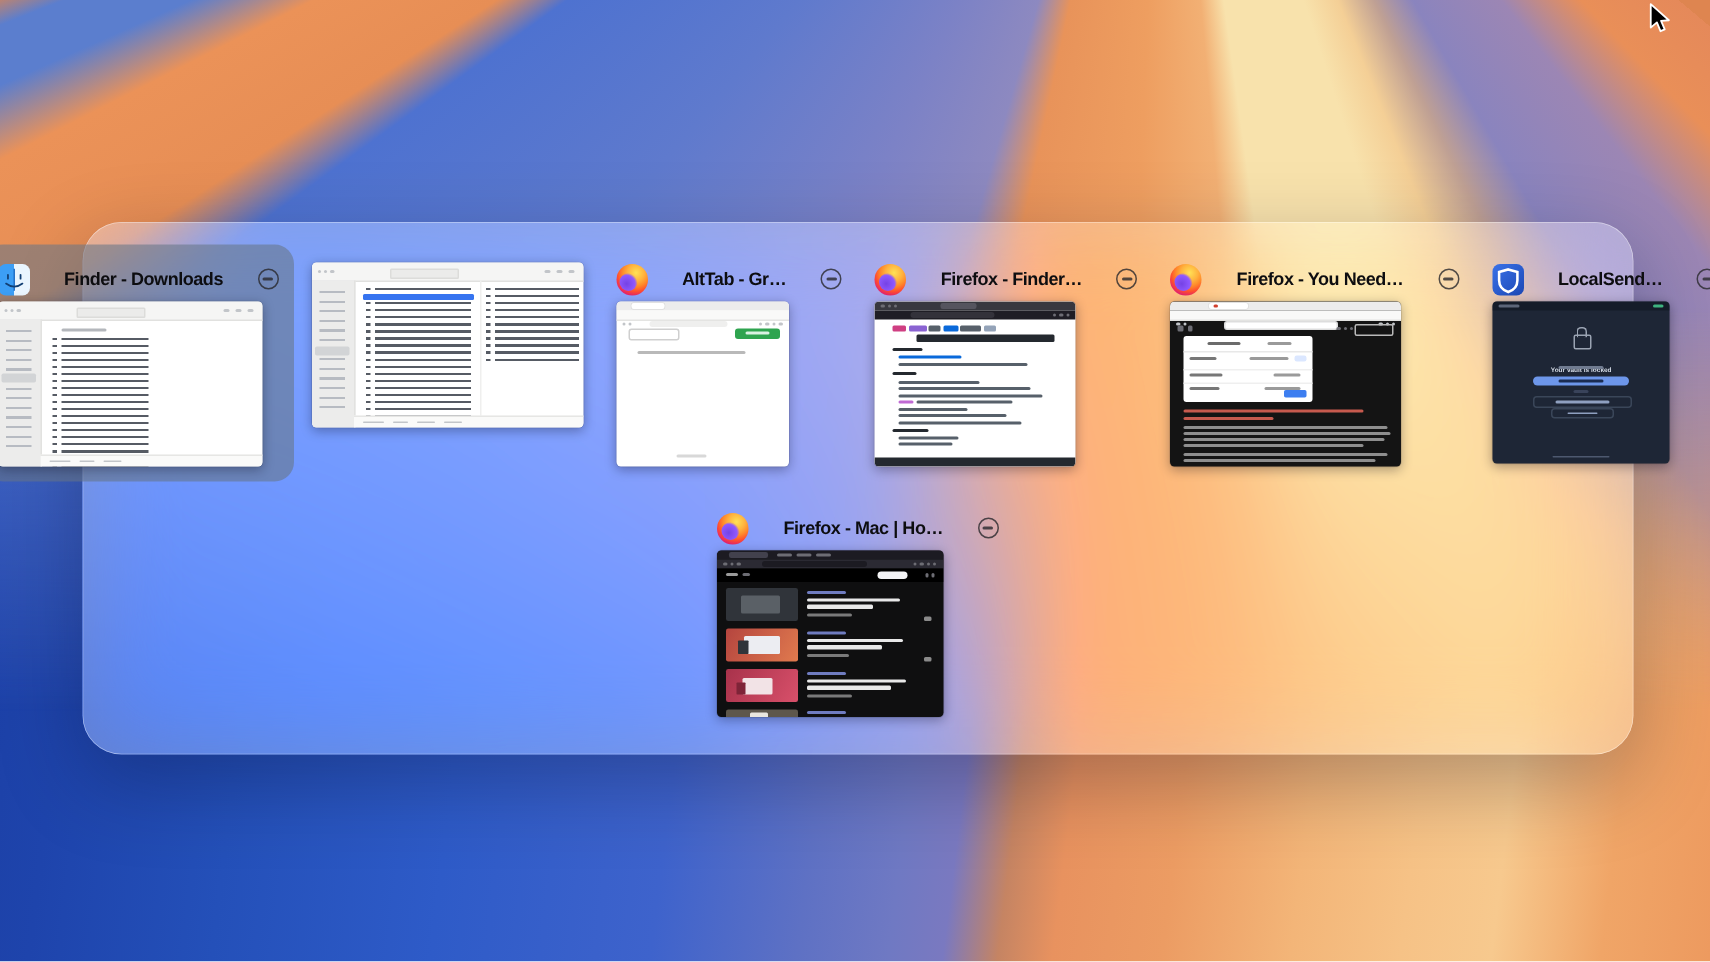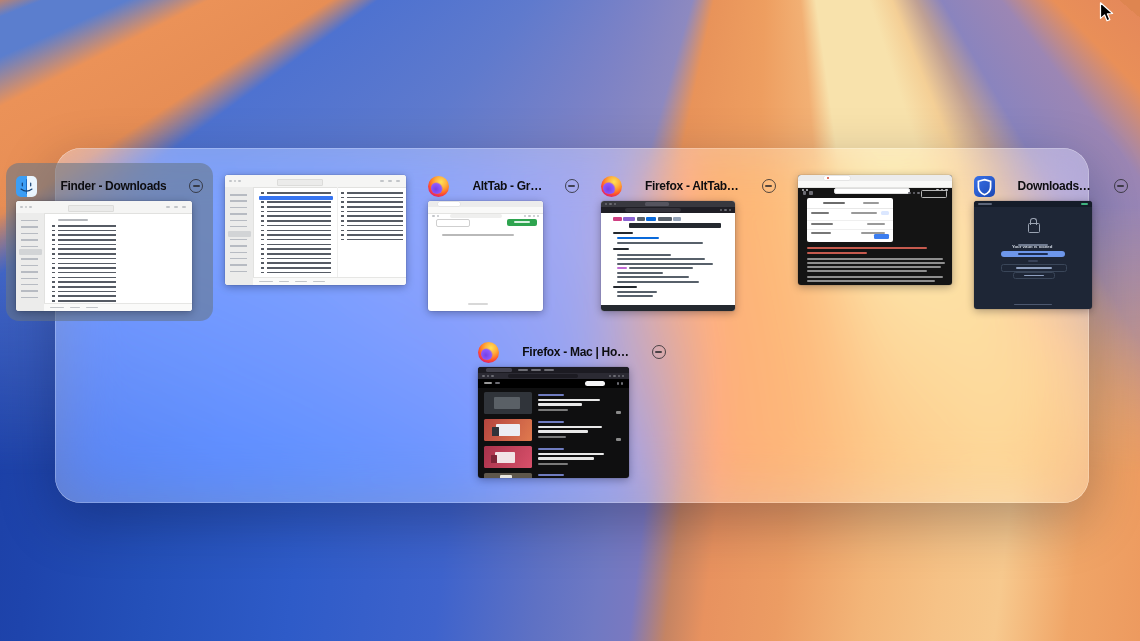--- a/index.html
+++ b/index.html
@@ -212,21 +212,21 @@
           <div class="tl" style="width:16px;height:1.6px;background:#d9f2e2;margin:2.7px auto 0;"></div>
         </div>
         <div class="abs tl" style="left:14px;top:33px;width:72px;background:#b9b9b9;"></div>
         <div class="abs tl" style="left:40px;bottom:6px;width:20px;background:#d8d8d8;"></div>
       </div>
     </div>
 
     <div class="cell">
       <div class="hd">
         <span class="appicon firefox"></span>
-        <span class="hd-label">Firefox - AltTab…</span>
+        <span class="hd-label">Firefox - Finder…</span>
         <span class="minus"></span>
       </div>
       <div class="thumb" style="width:134px;height:110px;background:#fff;">
         <div class="ffdark1" style="background:#38383f;">
           <div class="abs" style="left:44px;top:0.8px;width:24px;height:3.8px;background:#55545e;border-radius:1.5px;"></div>
           <div class="abs dotrow" style="left:4px;top:2px;">
               <span class="dot dk"></span>
               <span class="dot dk"></span>
               <span class="dot dk"></span>
             </div>
@@ -262,20 +262,25 @@
         <div class="abs tl" style="left:16px;top:75px;width:72px;background:#57606a;"></div>
         <div class="abs tl" style="left:16px;top:79.5px;width:82px;background:#57606a;"></div>
         <div class="abs tl" style="left:12px;top:85px;width:24px;height:2.2px;background:#24292f;"></div>
         <div class="abs tl" style="left:16px;top:90px;width:40px;background:#57606a;"></div>
         <div class="abs tl" style="left:16px;top:94px;width:36px;background:#57606a;"></div>
         <div class="abs" style="left:0;right:0;bottom:0;height:6px;background:#24292f;"></div>
       </div>
     </div>
 
     <div class="cell">
+      <div class="hd">
+        <span class="appicon firefox"></span>
+        <span class="hd-label">Firefox - You Need…</span>
+        <span class="minus"></span>
+      </div>
       <div class="thumb" style="width:154px;height:110px;background:#141414;">
         <div class="fflight1">
           <div class="abs" style="left:26px;top:1px;width:26px;height:3.8px;background:#fff;border-radius:1.5px;box-shadow:0 0 0 0.5px #ddd;"></div>
           <div class="abs" style="left:29px;top:2px;width:2.4px;height:2.4px;border-radius:50%;background:#d2402e;"></div>
         </div>
         <div class="fflight2">
           <div class="abs dotrow" style="left:4px;top:8px;">
               <span class="dot"></span>
               <span class="dot"></span>
             </div>
@@ -324,21 +329,21 @@
       </div>
     </div>
 
     <div class="cell">
       <div class="hd">
         <span class="appicon bitwarden">
           <svg viewBox="0 0 21 21">
               <path d="M10.5 3.6 L16.6 5.3 V10.8 C16.6 14.9 13.9 17.5 10.5 18.7 C7.1 17.5 4.4 14.9 4.4 10.8 V5.3 Z" fill="none" stroke="#ffffff" stroke-width="1.7"></path>
             </svg>
         </span>
-        <span class="hd-label">Downloads…</span>
+        <span class="hd-label">LocalSend…</span>
         <span class="minus"></span>
       </div>
       <div class="thumb" style="width:118px;height:108px;background:#1e2636;">
         <div class="abs" style="left:0;right:0;top:0;height:5.5px;background:#151c29;">
           <div class="abs tl" style="left:4px;top:2px;width:14px;height:1.6px;background:#5c6activ578;background:#5c6578;"></div>
           <div class="abs" style="right:4px;top:1.6px;width:7px;height:2.6px;background:#3eb27f;border-radius:1px;"></div>
         </div>
 
         <div class="abs" style="left:54px;top:22px;width:10px;height:8px;border:1.2px solid #9aa3b2;border-radius:1.5px;"></div>
         <div class="abs" style="left:56.5px;top:17px;width:5px;height:6px;border:1.2px solid #9aa3b2;border-bottom:none;border-radius:3px 3px 0 0;"></div>

